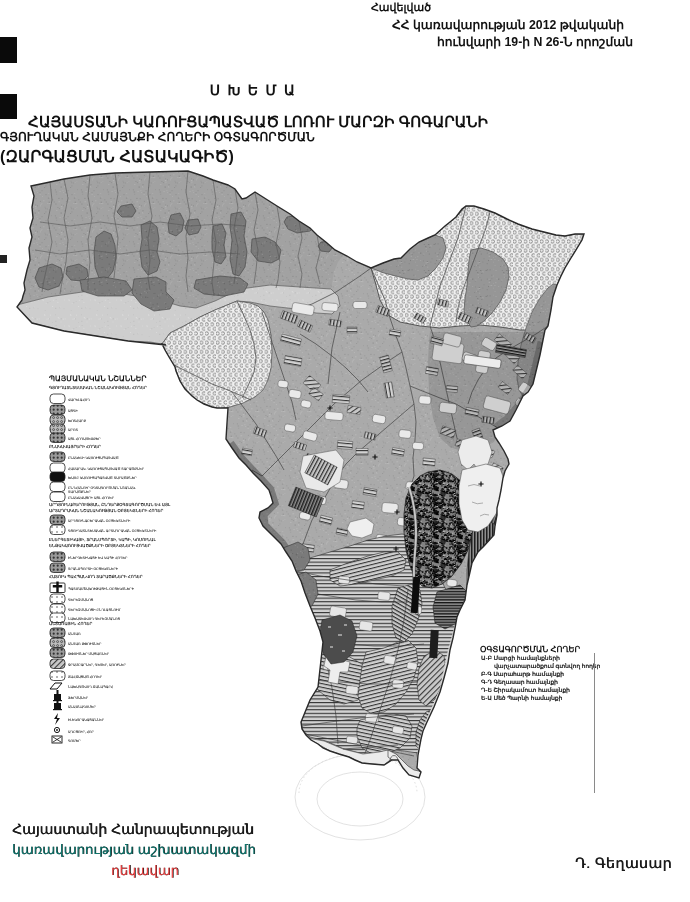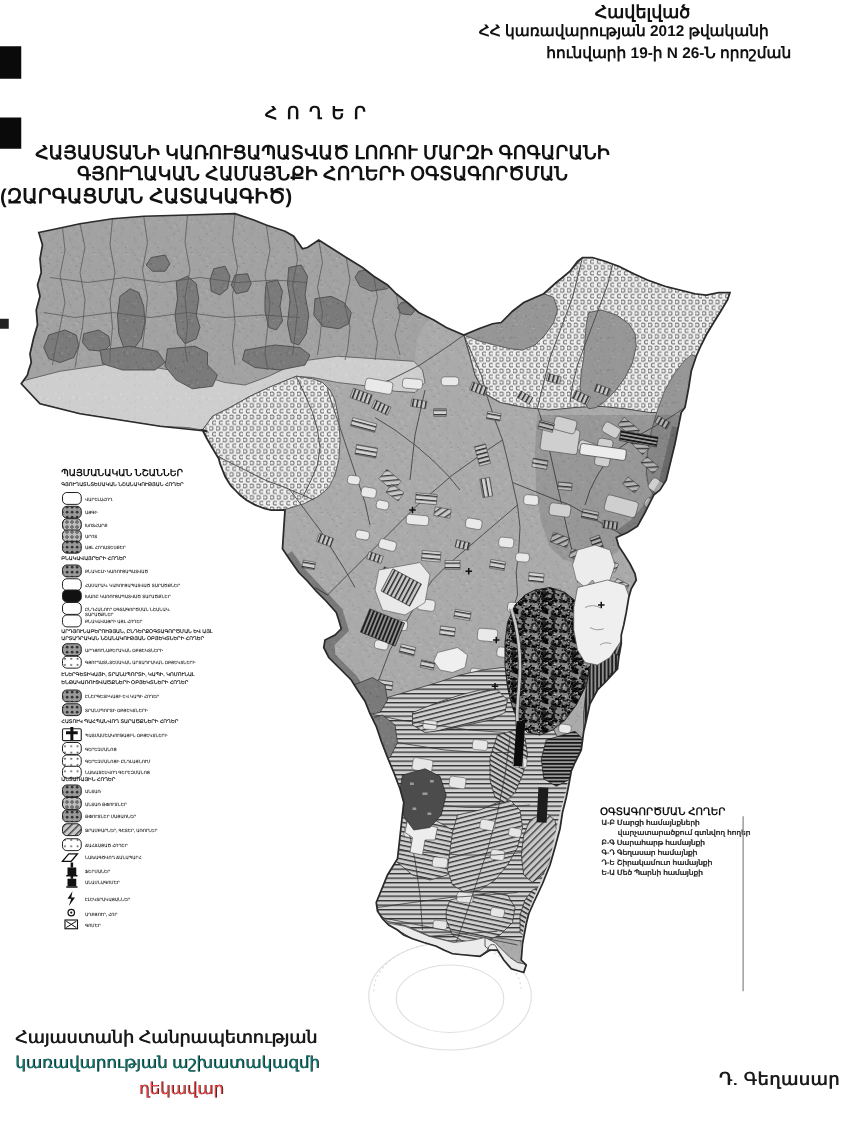--- a/index.html
+++ b/index.html
@@ -8,31 +8,31 @@
 .b{font-weight:bold;color:#111}
 </style></head>
 <body>
 
 <div class="abs" style="left:0;top:37px;width:17px;height:26px;background:#0a0a0a"></div>
 
 <div class="abs" style="left:0;top:94px;width:17px;height:25px;background:#0a0a0a"></div>
 
 <div class="abs" style="left:0;top:255px;width:7px;height:8px;background:#222"></div>
 
-<div class="abs b" style="left:389px;top:1px;width:250px;text-align:center;font-size:14px">Հավելված</div>
-
-<div class="abs b" style="left:383px;top:18px;width:250px;font-size:12.3px">ՀՀ կառավարության 2012 թվականի</div>
+<div class="abs b" style="left:371px;top:1px;width:250px;font-size:11px">Հավելված</div>
+
+<div class="abs b" style="left:383px;top:18px;width:250px;text-align:center;font-size:12.3px">ՀՀ կառավարության 2012 թվականի</div>
 
 <div class="abs b" style="left:383px;top:35px;width:250px;text-align:right;font-size:12.3px">հունվարի 19-ի N 26-Ն որոշման</div>
 
-<div class="abs b" style="left:106px;top:82px;width:300px;text-align:center;font-size:14px;letter-spacing:7.5px">ՀՈՂԵՐ</div>
+<div class="abs b" style="left:106px;top:82px;width:300px;text-align:center;font-size:14px;letter-spacing:7.5px">ՍԽԵՄԱ</div>
 
 <div class="abs b" style="left:0px;top:113px;width:516px;text-align:center;font-size:15px;letter-spacing:0.1px">ՀԱՅԱՍՏԱՆԻ ԿԱՌՈՒՑԱՊԱՏՎԱԾ ԼՈՌՈՒ ՄԱՐԶԻ ԳՈԳԱՐԱՆԻ</div>
 
-<div class="abs b" style="left:0px;top:130px;width:516px;text-align:center;font-size:15px;letter-spacing:0.1px">ԳՅՈՒՂԱԿԱՆ ՀԱՄԱՅՆՔԻ ՀՈՂԵՐԻ ՕԳՏԱԳՈՐԾՄԱՆ</div>
+<div class="abs b" style="left:0px;top:130px;width:516px;font-size:12px;letter-spacing:0.1px">ԳՅՈՒՂԱԿԱՆ ՀԱՄԱՅՆՔԻ ՀՈՂԵՐԻ ՕԳՏԱԳՈՐԾՄԱՆ</div>
 
 <div class="abs b" style="left:0px;top:147px;width:516px;text-align:left;font-size:16px;letter-spacing:0.1px">(ԶԱՐԳԱՑՄԱՆ ՀԱՏԱԿԱԳԻԾ)</div>
 <svg width="690" height="902" viewBox="0 0 690 902" style="position:absolute;left:0;top:0">
 <defs>
       <pattern id="nMid" width="26" height="26" patternUnits="userSpaceOnUse">
         <rect width="26" height="26" fill="#aaaaaa"></rect>
         <rect x="15.9" y="14.2" width="1.0" height="0.9" fill="#bababa"></rect>
         <rect x="24.1" y="25.6" width="1.4" height="0.6" fill="#bababa"></rect>
         <rect x="22.6" y="19.7" width="1.4" height="1.1" fill="#939393"></rect>
         <rect x="12.4" y="5.1" width="0.9" height="0.8" fill="#bababa"></rect>

